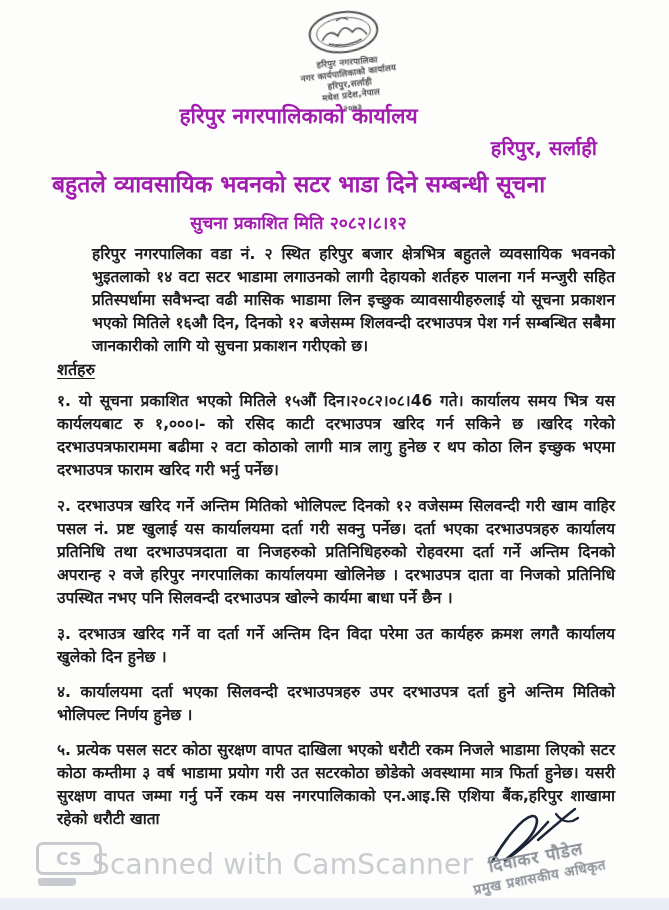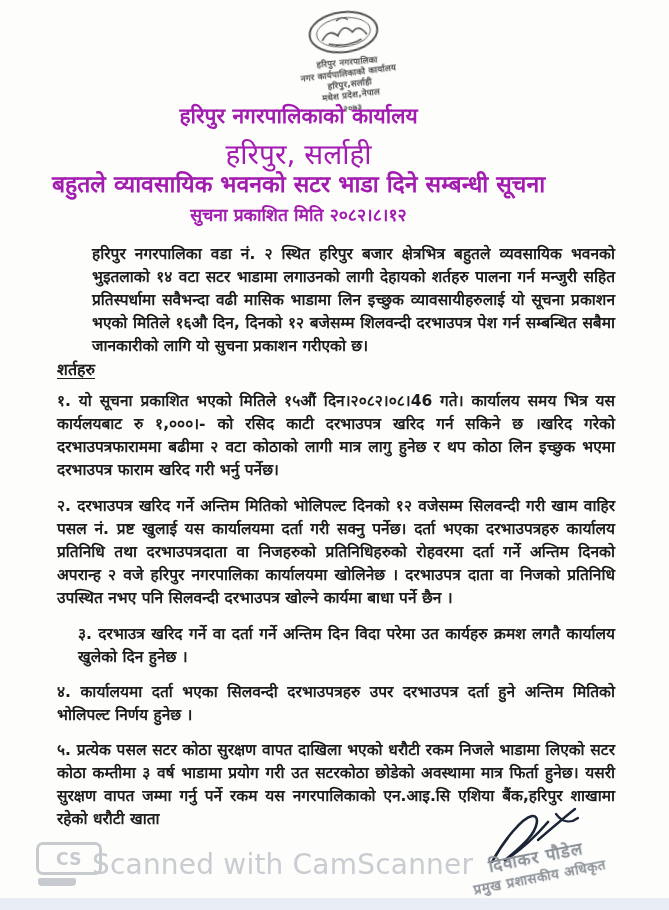--- a/index.html
+++ b/index.html
@@ -32,23 +32,23 @@
     line-height: 11px;
     letter-spacing: 0.3px;
     white-space: nowrap;
   }
   .seal-line.l1 { transform: rotate(2deg); }
   .seal-line.year { margin-top: 2px; }
 
   
   .hdr { position: absolute; left: 0; width: 597px; text-align: center; color: #a21caf; }
   .hdr-office   { top: 101px; font-size: 21px; font-weight: 700; }
-  .hdr-place    { top: 134px; font-size: 28px; font-weight: 400; }
+  .hdr-place    { top: 134px; font-size: 20px; font-weight: 700; text-align: right; }
   .hdr-subject  { top: 167px; font-size: 23px; font-weight: 700; }
-  .hdr-pubdate  { top: 202px; font-size: 17.5px; font-weight: 700; }
+  .hdr-pubdate  { top: 210px; font-size: 17.5px; font-weight: 700; }
 
   
   .doc-body {
     position: absolute;
     top: 243px; left: 57px;
     width: 558px;
     color: #1d1d1d;
     font-size: 15.5px;
     font-weight: 600;
     text-align: justify;
@@ -57,21 +57,21 @@
   .terms-heading {
     font-size: 16px;
     font-weight: 700;
     text-decoration: underline;
     text-underline-offset: 3px;
     text-align: left;
   }
   .term { line-height: 23px; }
   .term-1 { margin-top: 10px; }
   .term-2 { margin-top: 13px; }
-  .term-3 { margin-top: 13px; margin-left: 21px; }
+  .term-3 { margin-top: 13px; }
   .term-4 { margin-top: 12px; }
   .term-5 { margin-top: 12px; }
 
   
   .signature-block {
     position: absolute;
     top: 806px; left: 430px;
     width: 215px; height: 95px;
   }
   .signature-stroke {

